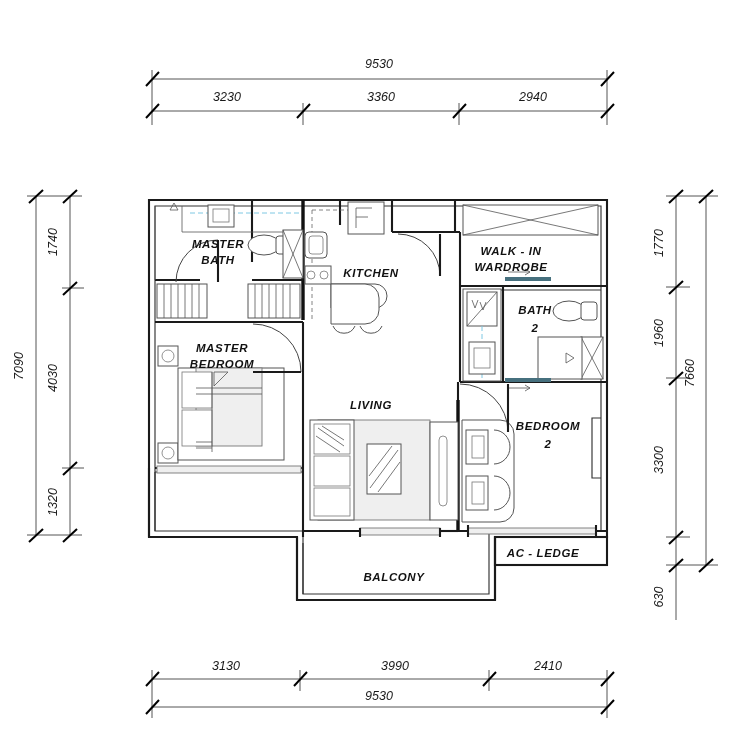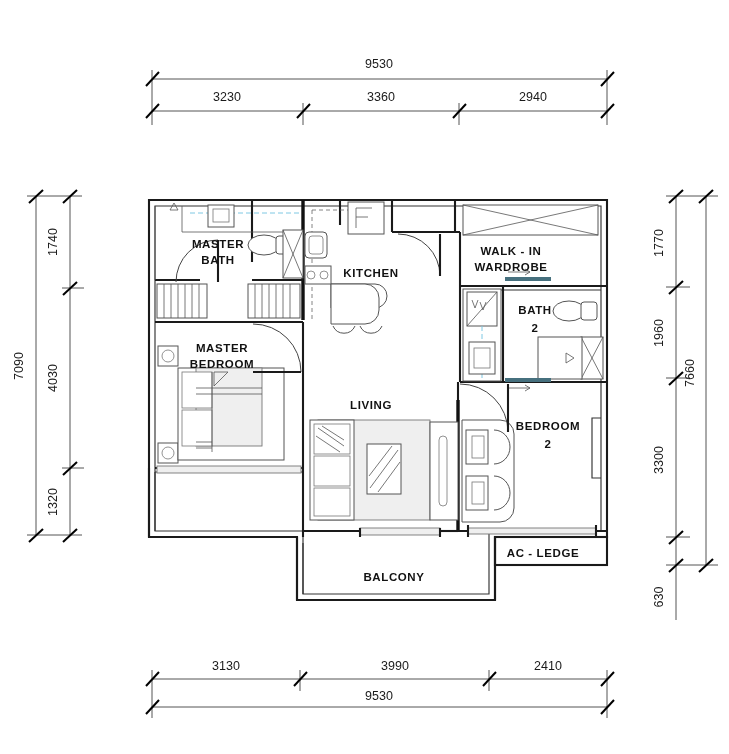--- a/index.html
+++ b/index.html
@@ -3,21 +3,21 @@
 <meta charset="utf-8">
 <title>Floor Plan</title>
 <style>
   html,body{margin:0;padding:0;background:#ffffff;}
   body{
     width:729px;height:754px;
     font-family:"Liberation Sans", sans-serif;
     overflow:hidden;
     position:relative;
   }
-  #plan-root{position:absolute;left:0;top:0;width:729px;height:754px;}
+  #plan-root{position:absolute;left:0;top:0;width:729px;height:754px;font-style:italic;}
   svg#floorplan{display:block;width:729px;height:754px;}
   text{font-family:"Liberation Sans", sans-serif;fill:#111;}
   .room-label{font-size:11.5px;font-weight:bold;letter-spacing:0.6px;text-anchor:middle;}
   .dim-text{font-size:12.5px;font-weight:normal;text-anchor:middle;fill:#1a1a1a;}
   .wall-thick{stroke:#111;stroke-width:3.4;fill:none;}
   .wall-med{stroke:#1a1a1a;stroke-width:2.1;fill:none;}
   .wall-thin{stroke:#333;stroke-width:1.15;fill:none;}
   .hair{stroke:#555;stroke-width:0.8;fill:none;}
   .furn{stroke:#555;stroke-width:1;fill:#ffffff;}
   .furn-l{stroke:#777;stroke-width:0.8;fill:#ffffff;}

